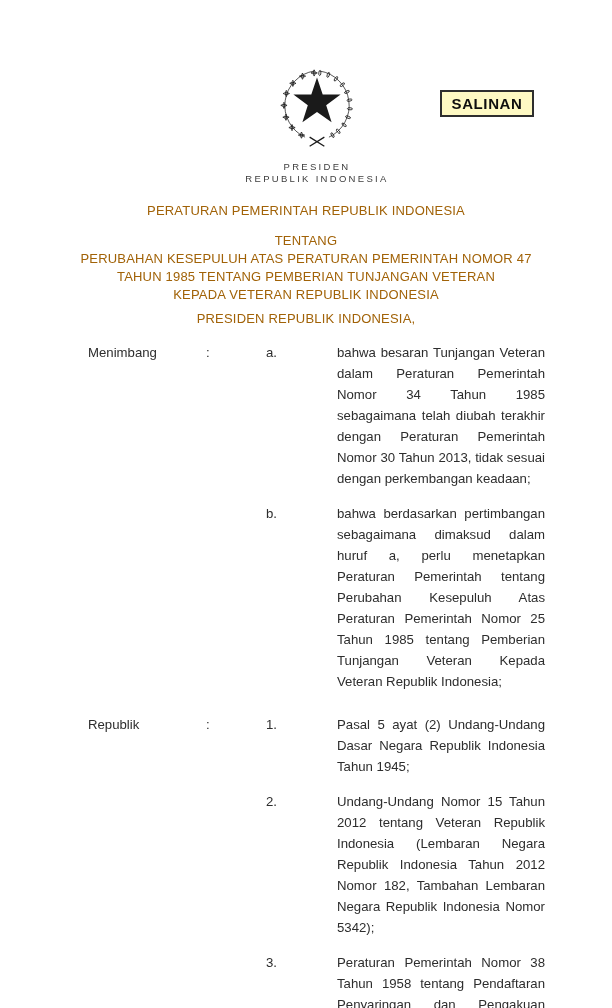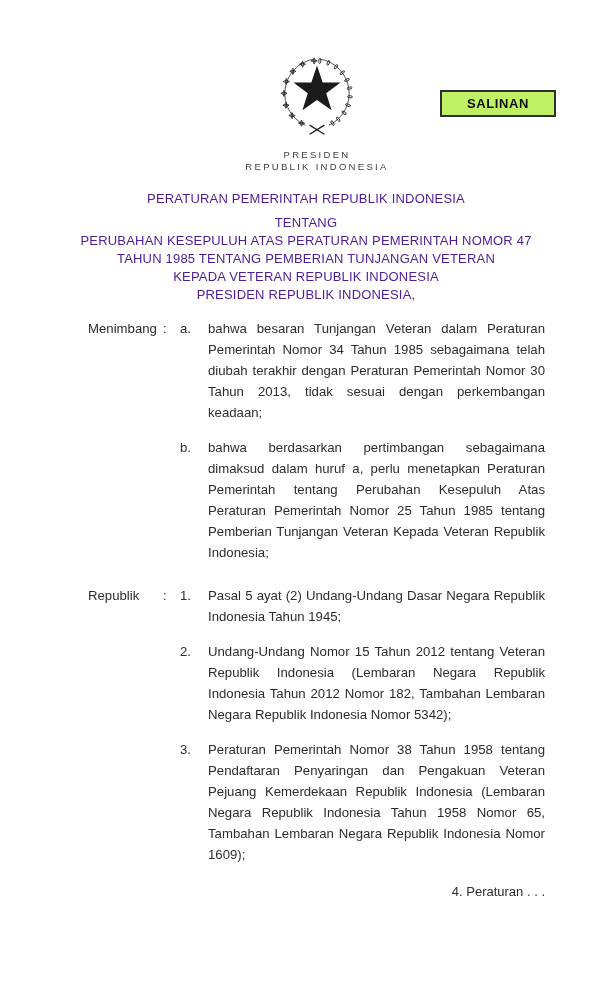--- a/index.html
+++ b/index.html
@@ -7,59 +7,60 @@
     position:relative;
     width:612px; height:1008px;
     margin:0 auto;
     background:#ffffff;
     font-family:"Liberation Sans", sans-serif;
     color:#2d2d2d;
     overflow:hidden;
   }
 
   
-  .header { padding-top:48px; text-align:center; }
+  .header { padding-top:60px; text-align:center; }
   .emblem-wrap { display:inline-block; transform:translateX(11px); }
   .emblem-wrap svg { width:92px; height:90px; display:block; margin:0 auto; }
   .letterhead {
     margin-top:7px;
     font-size:9.5px;
     letter-spacing:2.3px;
     line-height:12px;
     color:#3d3d3d;
     transform:translateX(11px);
   }
 
   .salinan-box {
     position:absolute; top:90px; left:440px;
-    width:116px; height:27px;
+    width:94px; height:27px;
     border:2px solid #2e2e2e;
     display:flex; align-items:center; justify-content:center;
-    font-weight:bold; font-size:13px; letter-spacing:0.6px;
-    color:#0e0e0e; background:#bef264;
+    font-weight:bold; font-size:15px; letter-spacing:0.6px;
+    color:#0e0e0e; background:#fef9c3;
     box-sizing:border-box;
   }
 
   
-  .title-block { margin-top:17px; text-align:center; font-size:13px; color:#4c1d95; }
+  .title-block { margin-top:17px; text-align:center; font-size:13px; color:#a16207; }
   .title-block .tl { line-height:18px; letter-spacing:0.2px; }
   .tl-1 { }
   .tl-2 { margin-top:5px; }
-  .tl-3 { margin-top:6px; }
+  .tl-3 { margin-top:12px; }
   .preamble-1 { margin-top:18px; }
-  .preamble-2 { }
+  .preamble-2 { margin-top:6px; }
 
   
   .clauses { margin:14px 67px 0 88px; font-size:13.2px; }
   .section { margin-top:22px; }
   .section:first-child { margin-top:0; }
   .item {
     display:grid;
     grid-template-columns:75px 17px 28px 1fr;
     margin-top:14px;
+    gap:43px;
   }
   .section .item:first-child { margin-top:0; }
   .c-label  { line-height:21px; }
   .c-colon  { line-height:21px; }
   .c-marker { line-height:21px; }
   .c-text   { line-height:21px; text-align:justify; }
 
   .catchword {
     margin:16px 67px 0 88px;
     text-align:right;

